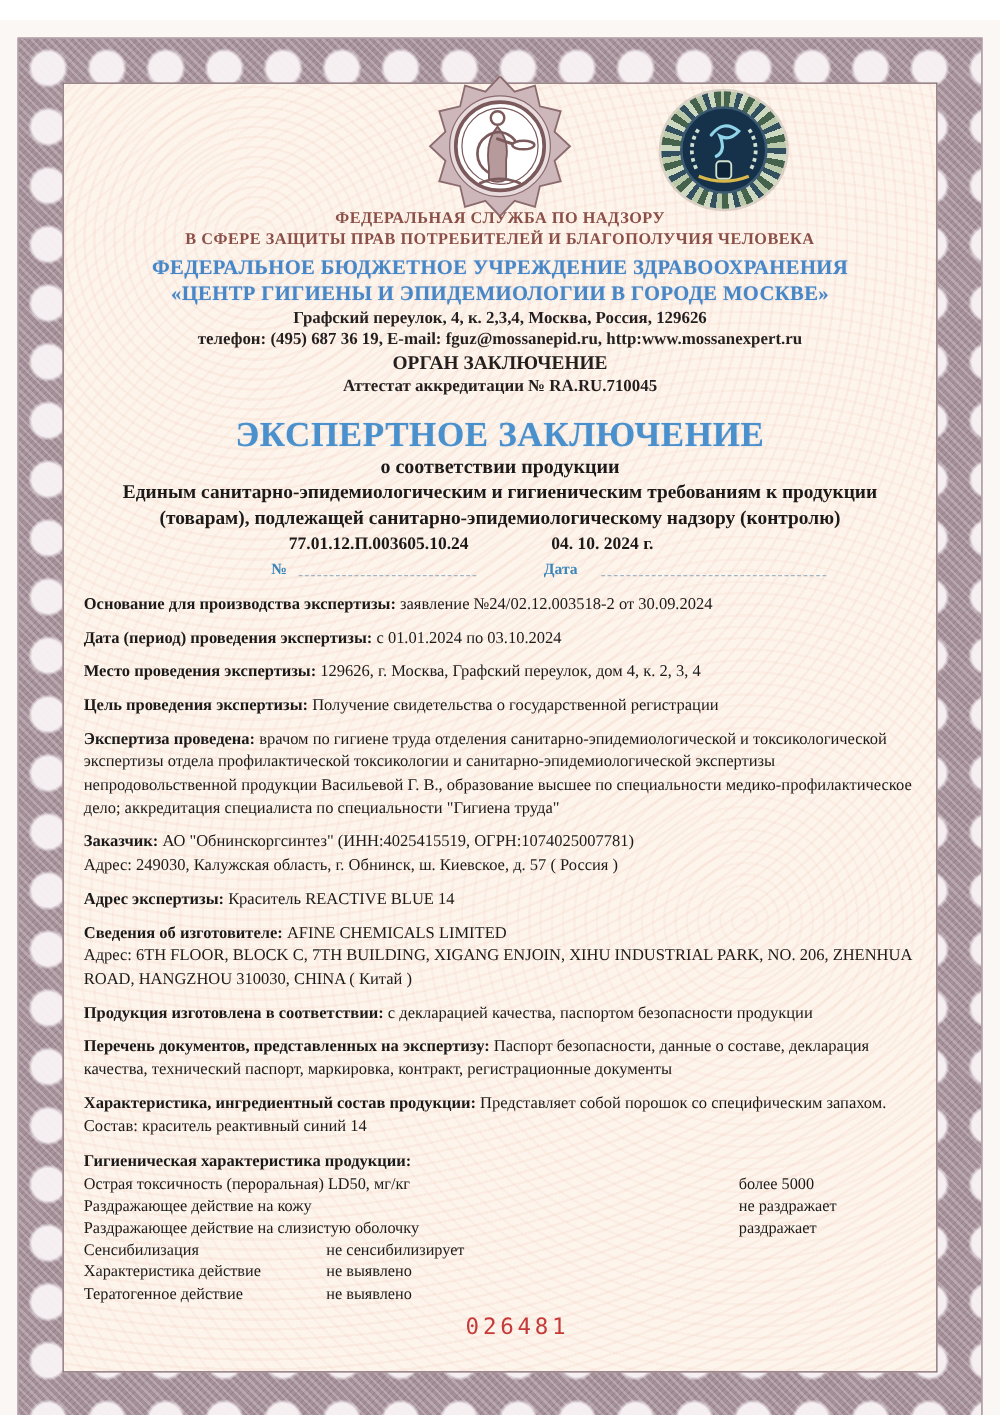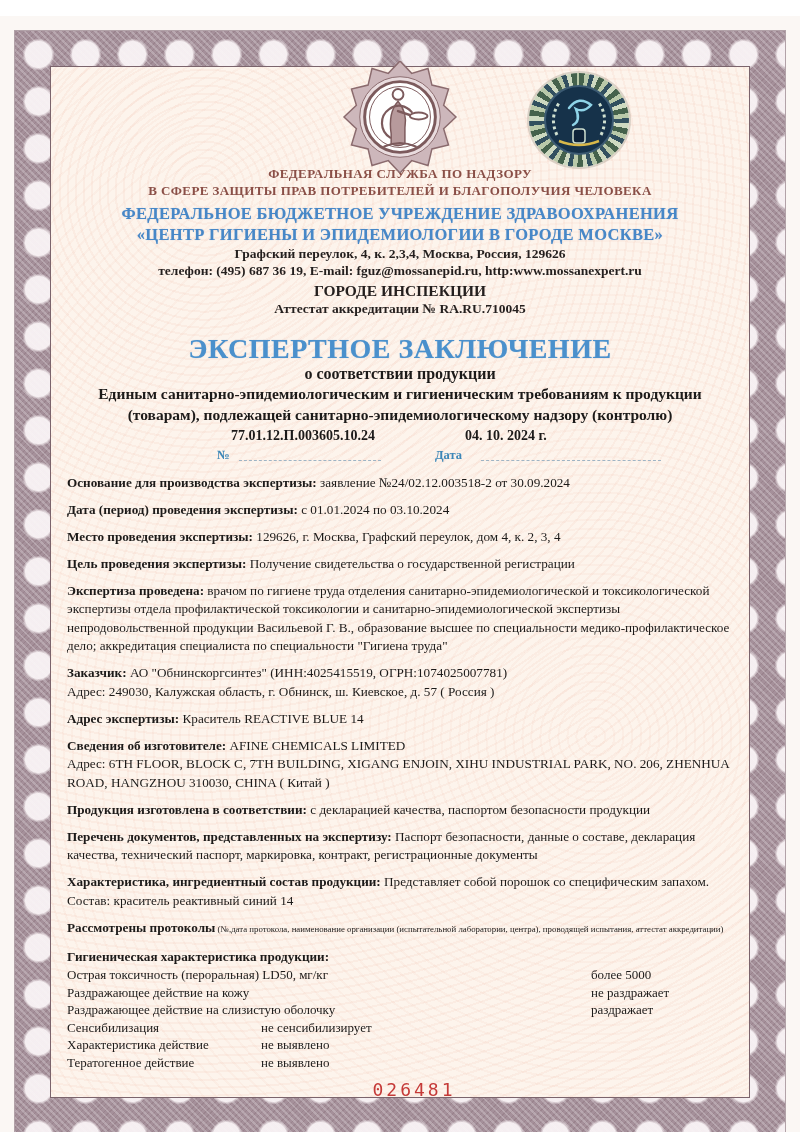--- a/index.html
+++ b/index.html
@@ -44,21 +44,21 @@
   .organ { text-align:center; font-weight:bold; font-size:15.5px; line-height:19px; margin-top:2px; color:#241f1e; }
   .spacer-sm { height:4px; }
   
   .title-main { text-align:center; font-weight:bold; color:#4a90cc; font-size:28px; line-height:32px; margin-top:16px; letter-spacing:.5px;
                 text-shadow:0 0 1px rgba(74,144,204,.45); }
   .title-sub1 { text-align:center; font-weight:bold; font-size:16px; line-height:18px; }
   .title-sub  { text-align:center; font-weight:bold; font-size:15.5px; line-height:21px; }
   
   .numline { position:relative; height:20px; margin-top:3px; font-weight:bold; font-size:14px; }
   .numline .number { position:absolute; left:180px; }
-  .numline .date   { position:absolute; left:414px; }
+  .numline .date   { position:absolute; left:390px; }
   .blanks { position:relative; height:17px; font-size:12.5px; color:#3c87b8; font-weight:bold; }
   .blanks .lbl-no   { position:absolute; left:166px; }
   .blanks .lbl-date { position:absolute; left:384px; }
   .blanks .dash1 { position:absolute; left:188px; top:12px; width:142px; border-bottom:1.5px dashed #9fb4c4; }
   .blanks .dash2 { position:absolute; left:430px; top:12px; width:180px; border-bottom:1.5px dashed #9fb4c4; }
   
   .sec { margin:8.5px 8px 0 16px; font-size:13.2px; line-height:18.5px; text-align:left; }
   .sec b { font-weight:bold; }
   .sec .note { font-size:8.8px; letter-spacing:0; }
   
@@ -105,21 +105,21 @@
       </div>
     </div>
 
     <div class="agency">ФЕДЕРАЛЬНАЯ СЛУЖБА ПО НАДЗОРУ</div>
     <div class="agency">В СФЕРЕ ЗАЩИТЫ ПРАВ ПОТРЕБИТЕЛЕЙ И БЛАГОПОЛУЧИЯ ЧЕЛОВЕКА</div>
     <div class="spacer-sm"></div>
     <div class="org">ФЕДЕРАЛЬНОЕ БЮДЖЕТНОЕ УЧРЕЖДЕНИЕ ЗДРАВООХРАНЕНИЯ</div>
     <div class="org">«ЦЕНТР ГИГИЕНЫ И ЭПИДЕМИОЛОГИИ В ГОРОДЕ МОСКВЕ»</div>
     <div class="addr">Графский переулок, 4, к. 2,3,4, Москва, Россия, 129626</div>
     <div class="contacts">телефон: (495) 687 36 19, E-mail: fguz@mossanepid.ru, http:www.mossanexpert.ru</div>
-    <div class="organ">ГОРОДЕ ИНСПЕКЦИИ</div>
+    <div class="organ">ОРГАН ЗАКЛЮЧЕНИЕ</div>
     <div class="attest">Аттестат аккредитации № RA.RU.710045</div>
 
     <div class="title-main">ЭКСПЕРТНОЕ ЗАКЛЮЧЕНИЕ</div>
     <div class="title-sub1">о  соответствии продукции</div>
     <div class="title-sub">Единым санитарно-эпидемиологическим и гигиеническим требованиям к продукции</div>
     <div class="title-sub">(товарам), подлежащей санитарно-эпидемиологическому надзору (контролю)</div>
 
     <div class="numline">
       <span class="number">77.01.12.П.003605.10.24</span>
       <span class="date">04. 10. 2024 г.</span>
@@ -135,21 +135,20 @@
     <p class="sec"><b>Дата (период) проведения экспертизы:</b><span> с  01.01.2024 по 03.10.2024</span></p>
     <p class="sec"><b>Место проведения экспертизы:</b><span>  129626, г. Москва, Графский переулок, дом 4, к. 2, 3, 4</span></p>
     <p class="sec"><b>Цель проведения экспертизы:</b><span>  Получение свидетельства о государственной регистрации</span></p>
     <p class="sec"><b>Экспертиза проведена:</b><span>  врачом по гигиене труда отделения санитарно-эпидемиологической и токсикологической экспертизы отдела профилактической токсикологии и санитарно-эпидемиологической экспертизы непродовольственной продукции Васильевой Г. В., образование высшее по специальности медико-профилактическое дело; аккредитация специалиста по специальности "Гигиена труда"</span></p>
     <p class="sec"><b>Заказчик:</b><span>  АО "Обнинскоргсинтез" (ИНН:4025415519, ОГРН:1074025007781)</span><br><span>Адрес: 249030, Калужская область, г. Обнинск, ш. Киевское, д. 57 ( Россия )</span></p>
     <p class="sec"><b>Адрес экспертизы:</b><span> Краситель REACTIVE BLUE 14</span></p>
     <p class="sec"><b>Сведения об изготовителе:</b><span> AFINE CHEMICALS LIMITED</span><br><span>Адрес: 6TH FLOOR, BLOCK C, 7TH BUILDING, XIGANG ENJOIN, XIHU INDUSTRIAL PARK, NO. 206, ZHENHUA ROAD, HANGZHOU 310030, CHINA ( Китай )</span></p>
     <p class="sec"><b>Продукция изготовлена в соответствии:</b><span> с декларацией качества, паспортом безопасности продукции</span></p>
     <p class="sec"><b>Перечень документов, представленных на экспертизу:</b><span> Паспорт безопасности, данные о составе, декларация качества, технический паспорт, маркировка, контракт, регистрационные документы</span></p>
     <p class="sec"><b>Характеристика, ингредиентный состав продукции:</b><span>  Представляет собой порошок со специфическим запахом.</span><br><span>Состав: краситель реактивный синий 14</span></p>
-    <p class="sec"><b>Рассмотрены протоколы</b><span class="note"> (№,дата протокола, наименование организации (испытательной лаборатории, центра), проводящей испытания, аттестат аккредитации)</span></p>
 
     <div class="hyg">
       <div class="hyg-heading">Гигиеническая характеристика продукции:</div>
       <div class="hyg-row">
         <span class="param">Острая токсичность (пероральная) LD50, мг/кг</span>
         <span></span>
         <span>более 5000</span>
       </div>
       <div class="hyg-row">
         <span class="param">Раздражающее действие на кожу</span>

